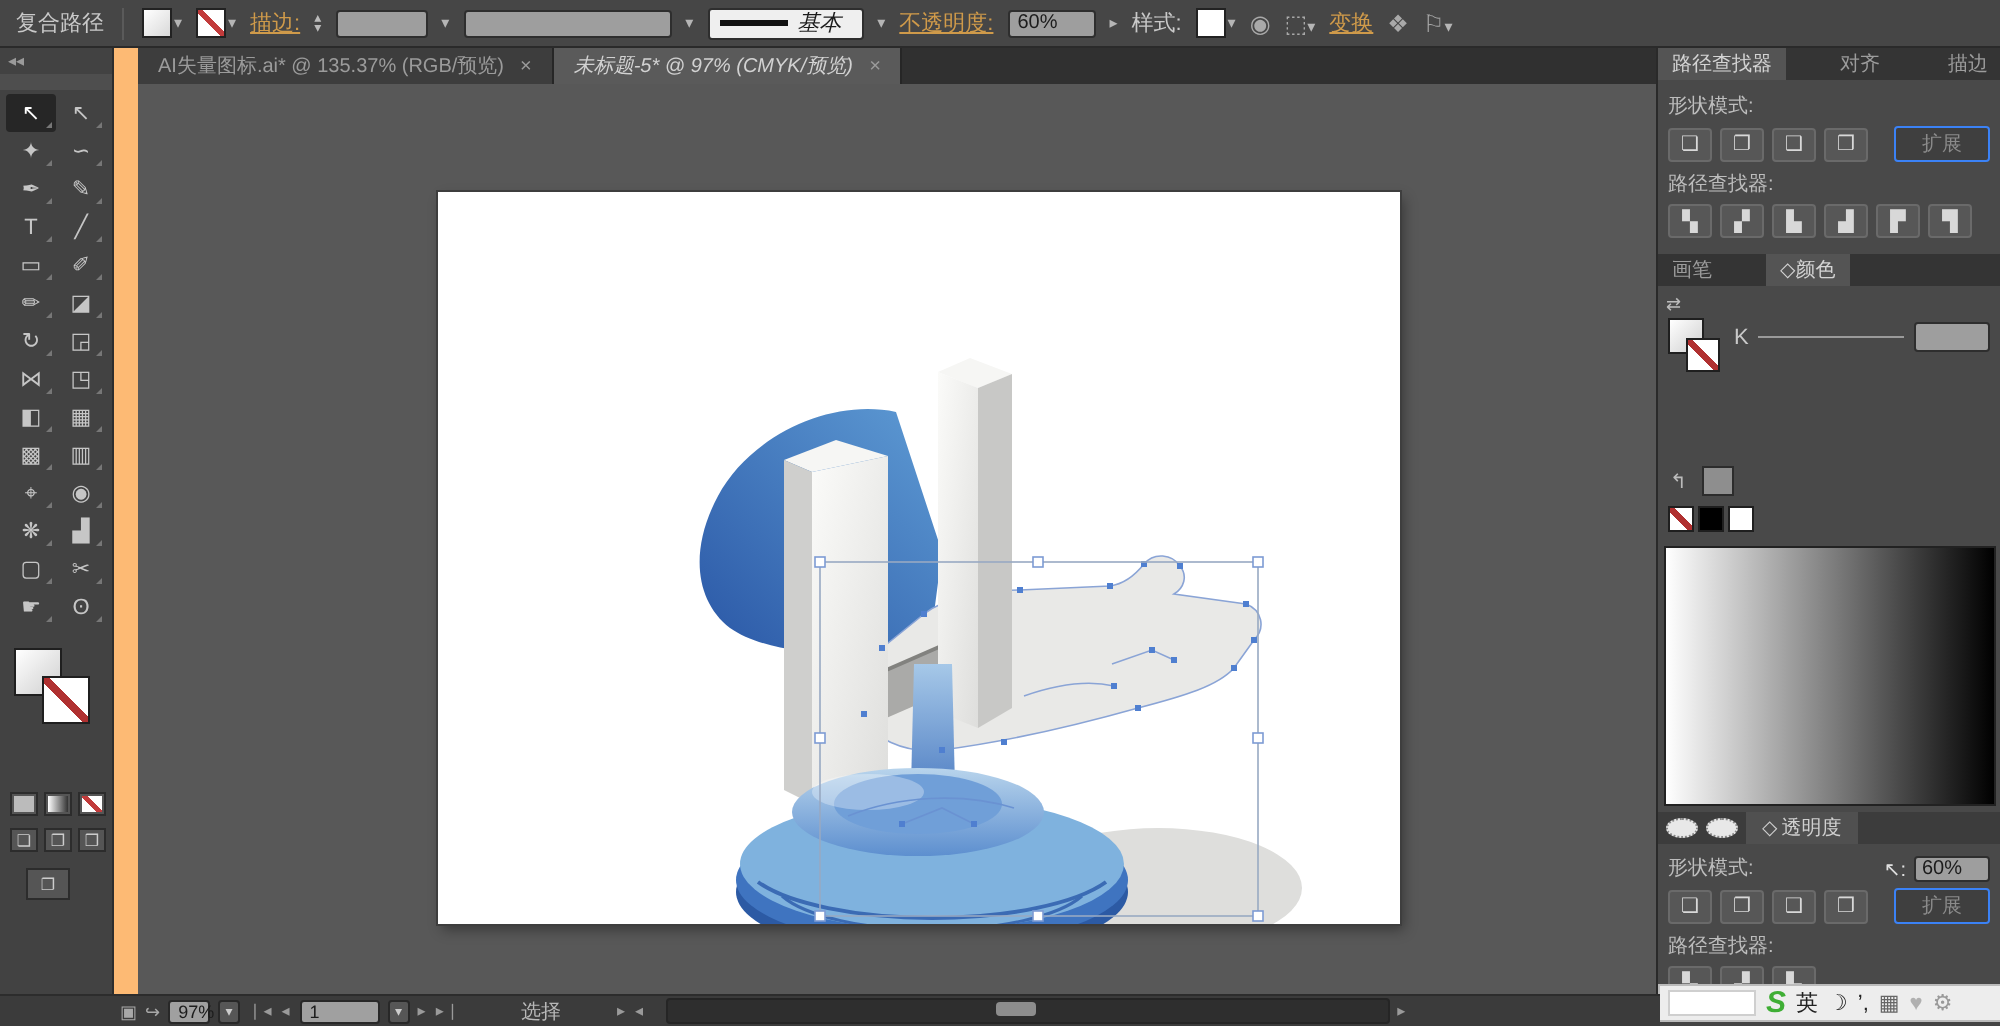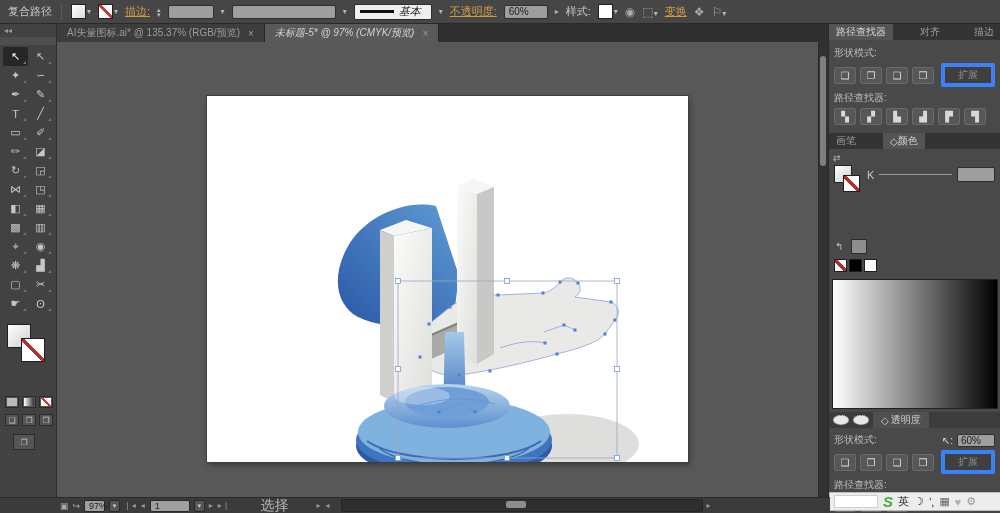--- a/index.html
+++ b/index.html
@@ -19,21 +19,21 @@
   .link-label{color:#cf9a4a;text-decoration:underline;font-size:11px;}
   .plain-label{color:#c9c9c9;font-size:11px;}
   .stepper{display:flex;flex-direction:column;line-height:5px;font-size:7px;color:#bbb;}
   .gray-box{background:#9e9e9e;border:1px solid #2e2e2e;height:14px;border-radius:2px;color:#1c1c1c;
        display:flex;align-items:center;padding:0 4px;box-sizing:border-box;font-size:10px;}
   .brush-box{background:#efefef;border:1px solid #2e2e2e;height:16px;width:78px;border-radius:2px;
        display:flex;align-items:center;gap:5px;padding:0 5px;box-sizing:border-box;color:#1c1c1c;font-style:italic;}
   .brush-line{width:34px;height:3px;background:#111;}
   .cb-icon{color:#a9a9a9;font-size:12px;}
   
-  .center{position:absolute;left:57px;top:24px;width:771px;height:473px;}
+  .center{position:absolute;left:69px;top:24px;width:771px;height:473px;}
   .doc-tabs{position:absolute;left:0;top:0;width:771px;height:18px;background:#303030;display:flex;}
   .doc-tab{display:flex;align-items:center;gap:8px;padding:0 10px;font-size:10px;background:#3d3d3d;
        color:#9b9b9b;border-right:1px solid #262626;white-space:nowrap;}
   .doc-tab.active{background:#5a5a5a;color:#d2d2d2;font-style:italic;}
   .tab-close{font-size:10px;color:#9b9b9b;}
   
   .canvas{position:absolute;left:0;top:18px;width:771px;height:455px;background:#585858;overflow:hidden;}
   .artboard{position:absolute;left:150px;top:54px;width:481px;height:366px;background:#ffffff;
        box-shadow:0 0 0 1px #3e3e3e,2px 3px 6px rgba(0,0,0,.35);}
   .v-scroll{position:absolute;right:0;top:0;width:9px;height:455px;background:#323232;border-left:1px solid #272727;}
@@ -58,21 +58,21 @@
   
   .right-panel{position:absolute;left:828px;top:24px;width:172px;height:489px;background:#444;border-left:1px solid #2a2a2a;box-sizing:border-box;}
   .rp-tabs{display:flex;height:16px;background:#343434;align-items:stretch;gap:20px;}
   .rp-tab{display:flex;align-items:center;padding:0 7px;font-size:10px;color:#9c9c9c;white-space:nowrap;}
   .rp-tab.active{background:#545454;color:#d4d4d4;}
   .rp-body{background:#494949;padding:4px 5px;}
   .rp-label{font-size:10px;color:#bdbdbd;margin:2px 0 3px 0;}
   .icon-row{display:flex;gap:4px;align-items:center;margin-bottom:4px;}
   .pf-btn{width:22px;height:17px;background:#575757;border:1px solid #6a6a6a;border-radius:2px;color:#d8d8d8;
        font-size:10px;display:flex;align-items:center;justify-content:center;box-sizing:border-box;}
-  .expand-btn{margin-left:auto;width:46px;height:16px;background:#3f3f3f;border:4px solid #3b82f6;border-radius:2px;
+  .expand-btn{margin-left:auto;width:46px;height:16px;background:#3f3f3f;border:1px solid #3b82f6;border-radius:2px;
        color:#8b8b8b;font-size:10px;display:flex;align-items:center;justify-content:center;}
   
   .color-body{position:relative;background:#494949;height:263px;}
   .cp-mini-swap{position:absolute;left:4px;top:4px;font-size:9px;color:#bbb;}
   .cp-fill{position:absolute;left:5px;top:16px;width:16px;height:16px;background:linear-gradient(135deg,#fff,#cfcfcf);border:1px solid #1f1f1f;}
   .cp-stroke{position:absolute;left:14px;top:26px;width:15px;height:15px;background:#fff;border:1px solid #1f1f1f;}
   .cp-stroke::after{content:"";position:absolute;inset:0;background:linear-gradient(45deg,transparent 42%,#b03030 42%,#b03030 58%,transparent 58%);}
   .k-row{position:absolute;left:38px;top:18px;right:5px;display:flex;align-items:center;gap:5px;}
   .k-slider{flex:1;height:1px;background:#9a9a9a;position:relative;}
   .k-value{width:36px;height:13px;background:#9e9e9e;border:1px solid #2e2e2e;border-radius:2px;}
@@ -99,21 +99,21 @@
   .ime-logo{color:#3fae35;font-weight:bold;font-style:italic;font-size:15px;line-height:15px;}
   .ime-item{font-size:11px;color:#222;}
   
   .status-bar{position:absolute;left:0;top:497px;width:830px;height:16px;background:#3b3b3b;border-top:1px solid #2c2c2c;
        display:flex;align-items:center;gap:4px;padding-left:60px;box-sizing:border-box;font-size:9px;color:#a8a8a8;}
   .sb-box{background:#a0a0a0;color:#1c1c1c;height:12px;border:1px solid #282828;border-radius:2px;display:flex;align-items:center;padding:0 4px;box-sizing:border-box;}
   .sb-dd{width:11px;height:12px;background:#565656;border:1px solid #282828;display:flex;align-items:center;justify-content:center;color:#ccc;font-size:7px;box-sizing:border-box;border-radius:2px;}
   .sb-nav{font-size:8px;color:#9a9a9a;letter-spacing:1px;}
   .h-scroll{position:relative;flex:0 0 360px;height:11px;background:#2e2e2e;border:1px solid #252525;border-radius:2px;margin-left:6px;}
   .h-thumb{position:absolute;left:164px;top:1px;width:20px;height:7px;background:#8d8d8d;border-radius:2px;}
-  .tool-hint{margin-left:26px;color:#b8b8b8;font-size:14px;}
+  .tool-hint{margin-left:26px;color:#b8b8b8;font-size:10px;}
 </style>
 </head>
 <body>
 
 <div id="app">
 
   <div class="control-bar">
     <span class="plain-label">复合路径</span>
     <span class="cb-sep"></span>
     <span class="swatch-dd">

